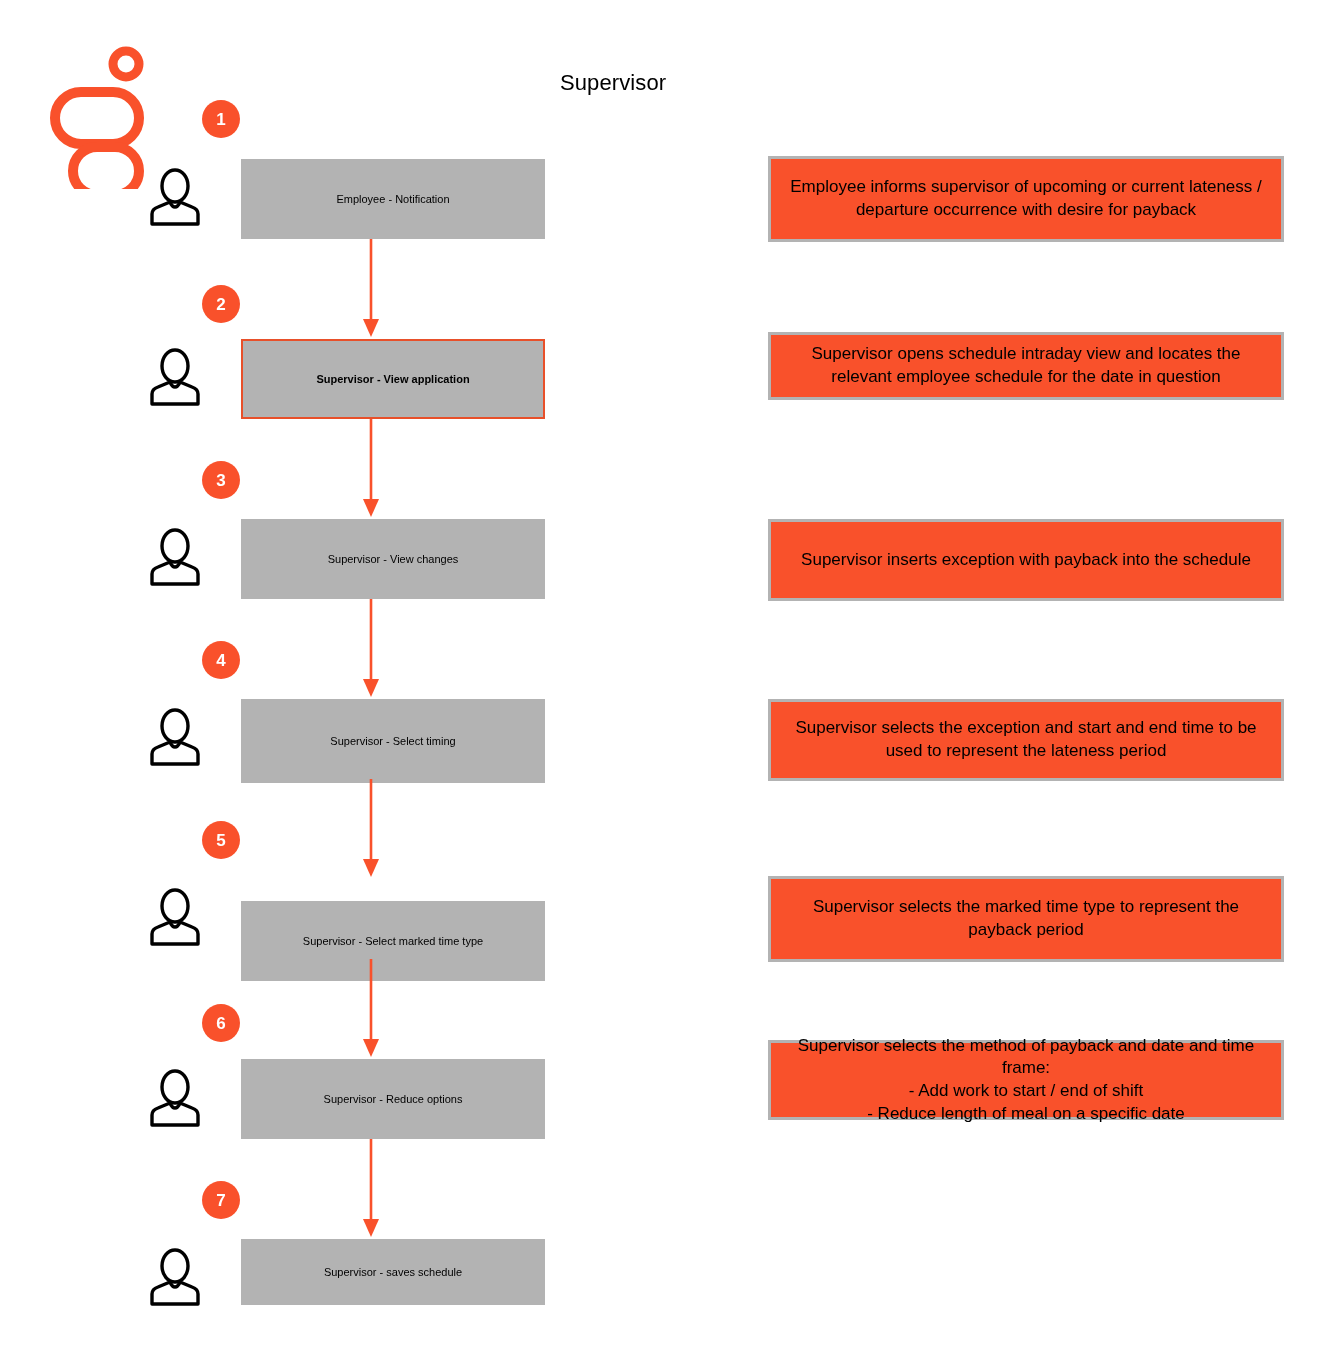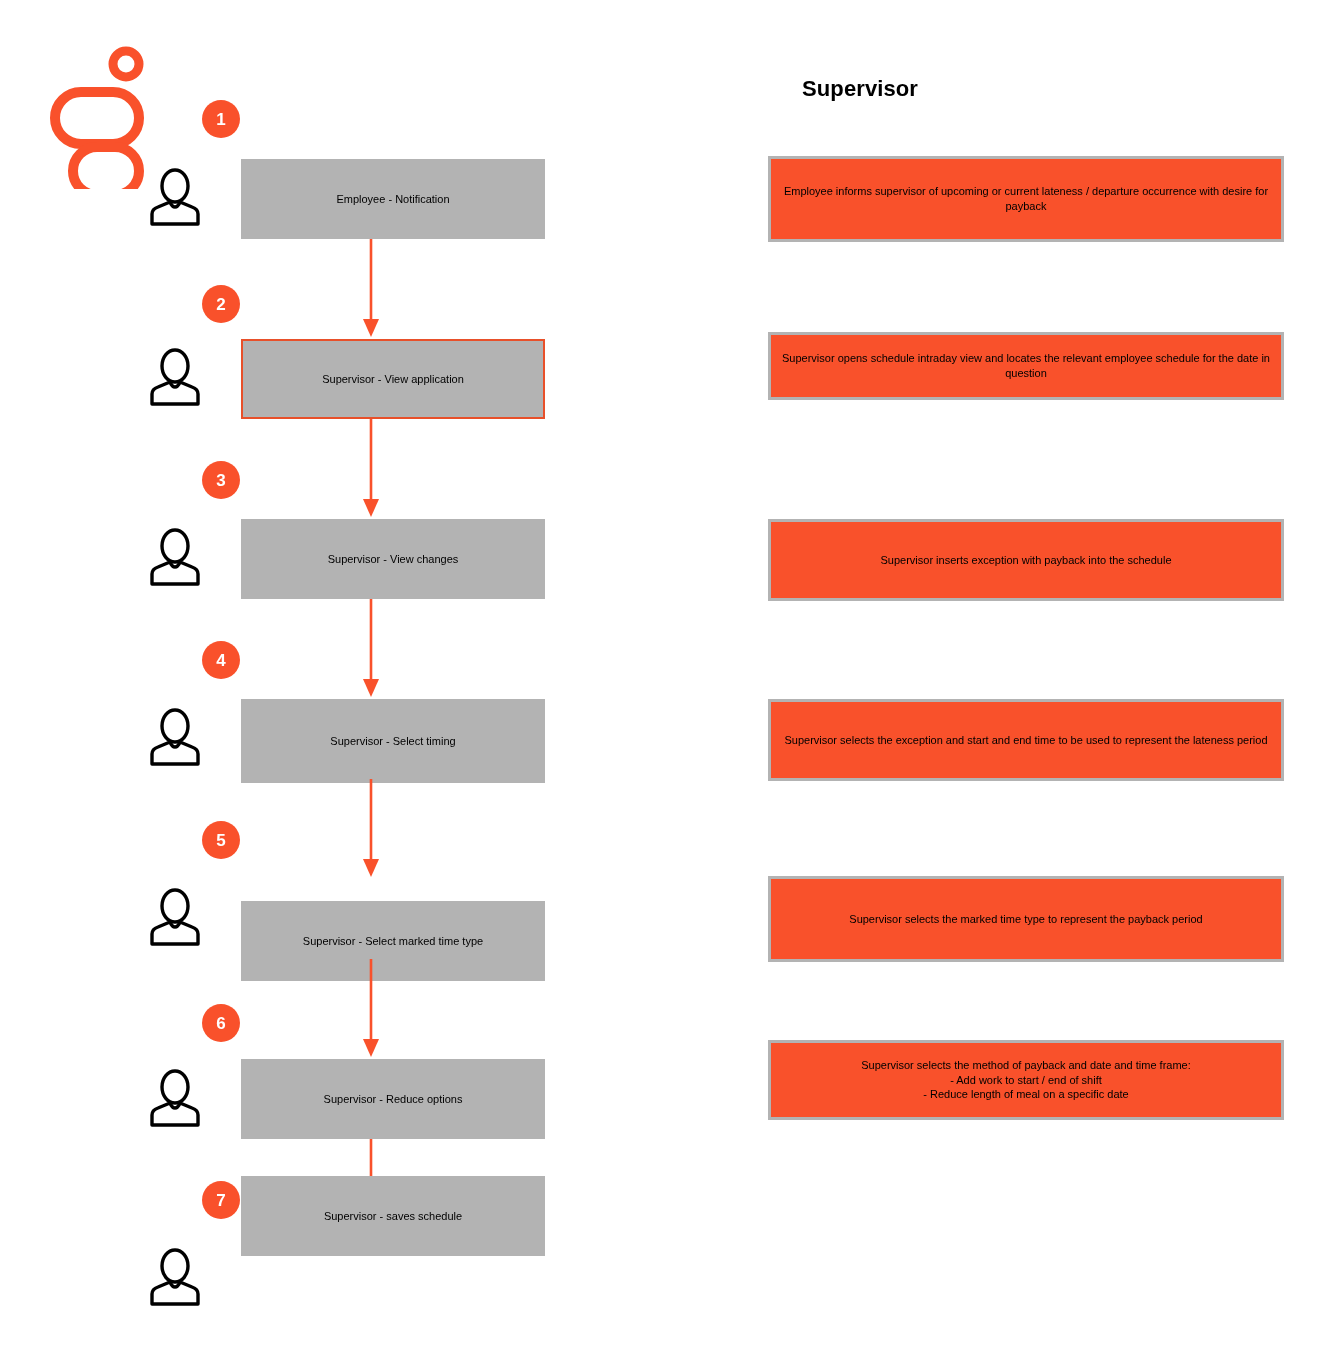--- a/index.html
+++ b/index.html
@@ -27,25 +27,24 @@
     left: 48px;
     top: 44px;
     width: 110px;
     height: 145px;
   }
 
   
   .page-title {
     position: absolute;
     left: 560px;
-    top: 76px;
+    top: 70px;
     width: 600px;
-    text-align: center;
     font-size: 22px;
-    font-weight: bold;
+    font-weight: normal;
     letter-spacing: .1px;
     color: #000000;
   }
 
   
   .row {
     position: absolute;
     left: 0;
     width: 1320px;
   }
@@ -82,34 +81,35 @@
     justify-content: center;
     text-align: center;
     font-size: 11px;
     line-height: 1.32;
     box-sizing: border-box;
     padding: 4px 12px;
     margin-left: 22px;
   }
   .node.highlight {
     border: 2px solid #e8502a;
+    font-weight: bold;
   }
 
   .note {
     position: absolute;
     left: 768px;
     width: 516px;
     background: #f9512b;
     border: 3px solid #b3b3b3;
     color: #000000;
     display: flex;
     align-items: center;
     justify-content: center;
     text-align: center;
-    font-size: 11px;
+    font-size: 17px;
     line-height: 1.33;
     box-sizing: border-box;
     padding: 4px 10px;
     white-space: pre-line;
   }
 
   
   .connector {
     position: absolute;
     left: 355px;
@@ -269,16 +269,16 @@
   <div class="row">
     <div class="step-badge" style="left:202px; top:1181px;">7</div>
 
     <div class="actor-icon" style="left:147px; top:1248px;">
       <svg width="56" height="58" viewBox="0 0 56 58" aria-hidden="true">
         <ellipse cx="28" cy="18" rx="13" ry="16" fill="none" stroke="#000" stroke-width="3.4"></ellipse>
         <path d="M5 56 L5 46 Q5 41 11 39 L23 34 Q25 39 28 39 Q31 39 33 34 L45 39 Q51 41 51 46 L51 56 Z" fill="none" stroke="#000" stroke-width="3.4" stroke-linejoin="round"></path>
       </svg>
     </div>
 
-    <div class="node" style="top:1176px; height:80px;">Supervisor - saves schedule</div>
+    <div class="node" style="top:1239px; height:66px;">Supervisor - saves schedule</div>
   </div>
 
 </div>
 
 </body></html>

